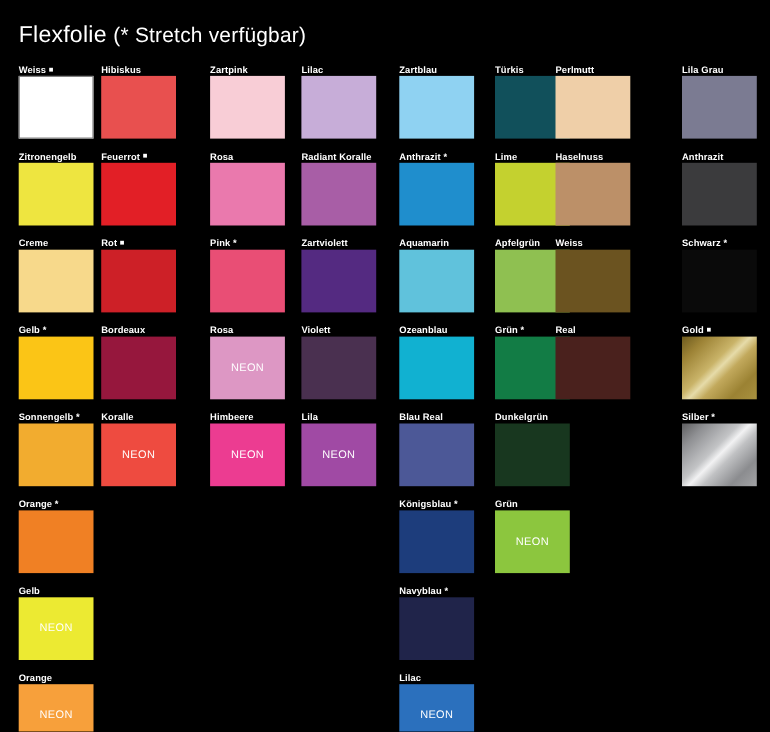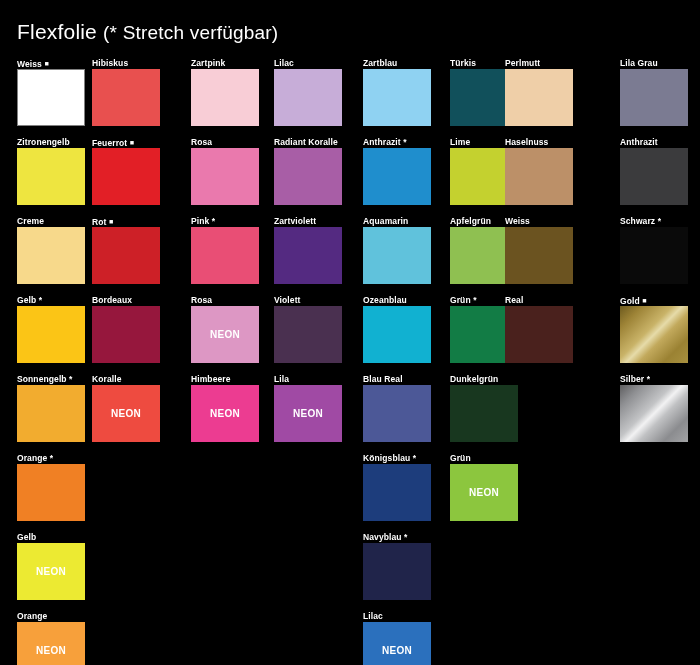--- a/index.html
+++ b/index.html
@@ -65,21 +65,21 @@
     align-items: center;
     justify-content: center;
   }
   .swatch-box.bordered {
     border: 1px solid #808080;
   }
   .neon-text {
     font-size: 10px;
     color: #ffffff;
     letter-spacing: 0.3px;
-    font-weight: bold;
+    font-weight: normal;
   }
 </style>
 </head>
 <body>
 
 <div id="page">
 
   <div id="title">
     <span>Flexfolie</span>
     <span class="sub">(* Stretch verfügbar)</span>

